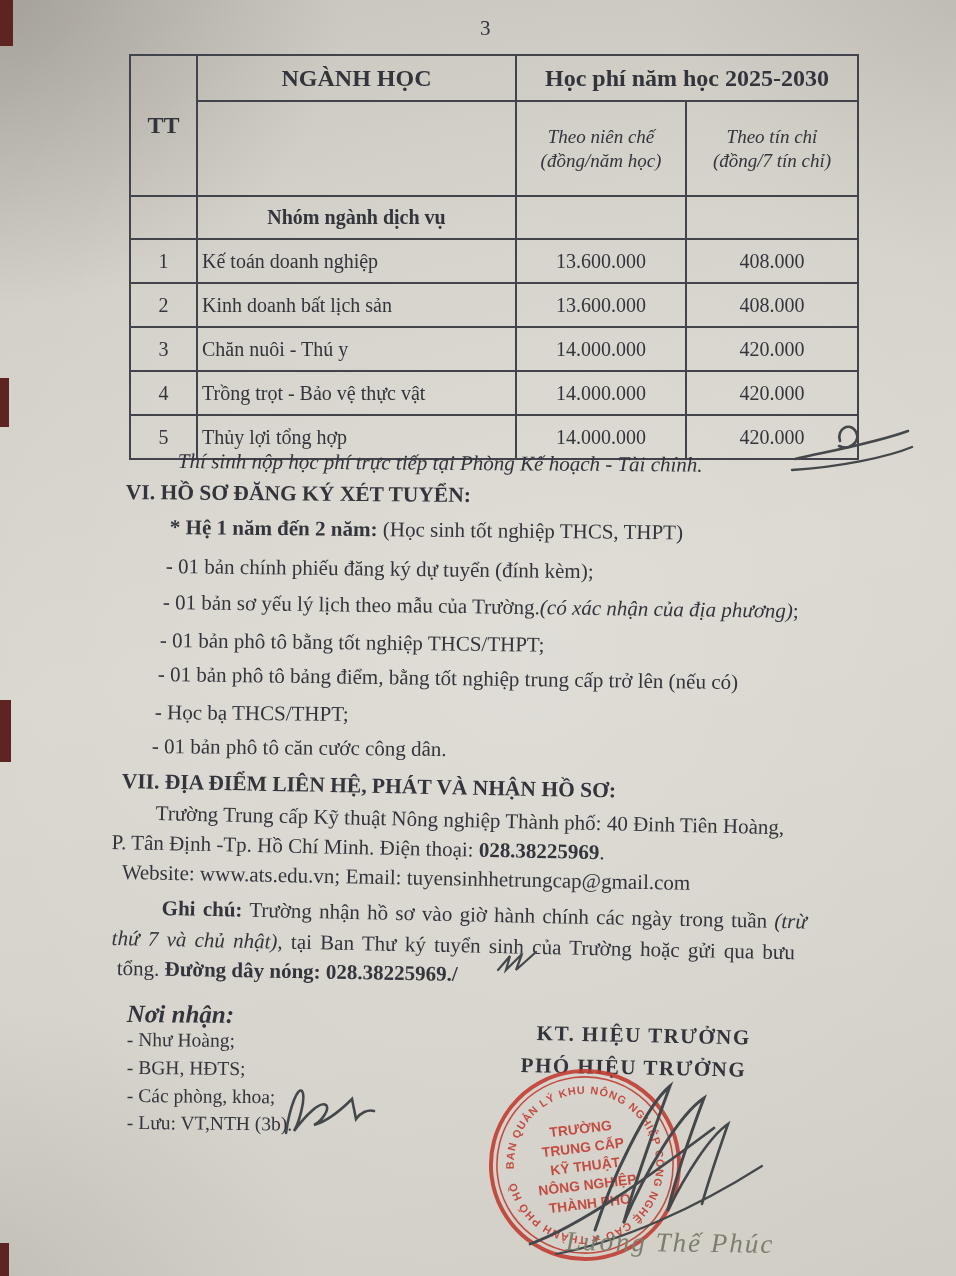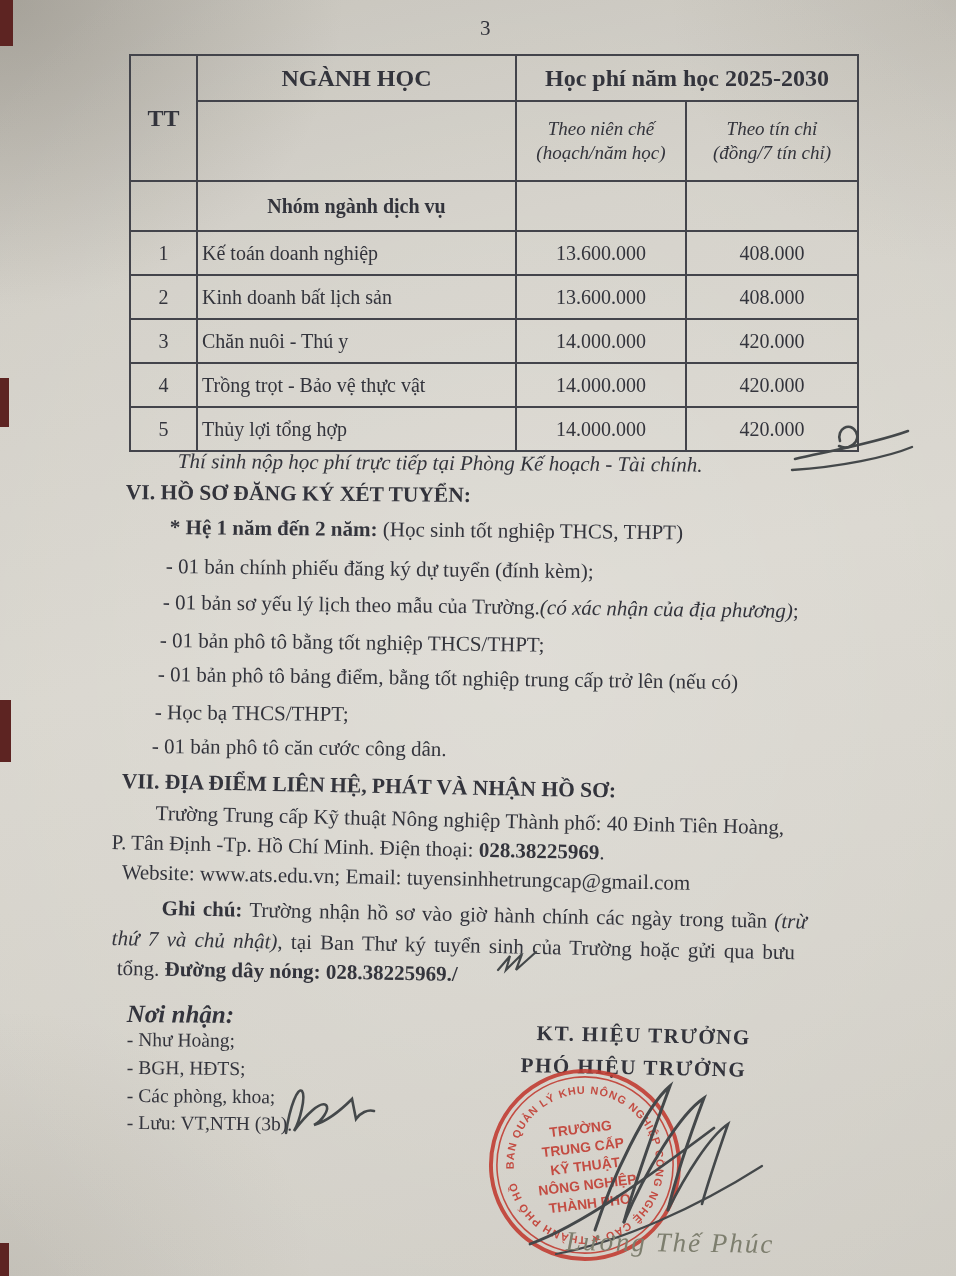--- a/index.html
+++ b/index.html
@@ -50,32 +50,32 @@
         <col style="width:319px">
         <col style="width:170px">
         <col style="width:172px">
       </colgroup>
     <tbody>
         <tr style="height:46px">
       <td class="c hdr1" rowspan="2">TT</td>
       <td class="c hdr1">NGÀNH HỌC</td>
       <td class="c hdr1" colspan="2">Học phí năm học 2025-2030</td>
     </tr>
-    <tr style="height:80px">
+    <tr style="height:95px">
       <td></td>
       <td class="c sub">
         <div>Theo niên chế</div>
-        <div>(hoạch/năm học)</div>
+        <div>(đồng/năm học)</div>
       </td>
       <td class="c sub">
         <div>Theo tín chỉ</div>
         <div>(đồng/7 tín chỉ)</div>
       </td>
     </tr>
-    <tr style="height:50px">
+    <tr style="height:43px">
       <td></td>
       <td class="c grp">Nhóm ngành dịch vụ</td>
       <td></td>
       <td></td>
     </tr>
     <tr style="height:44px">
       <td class="c">1</td>
       <td class="nm">Kế toán doanh nghiệp</td>
       <td class="c">13.600.000</td>
       <td class="c">408.000</td>

